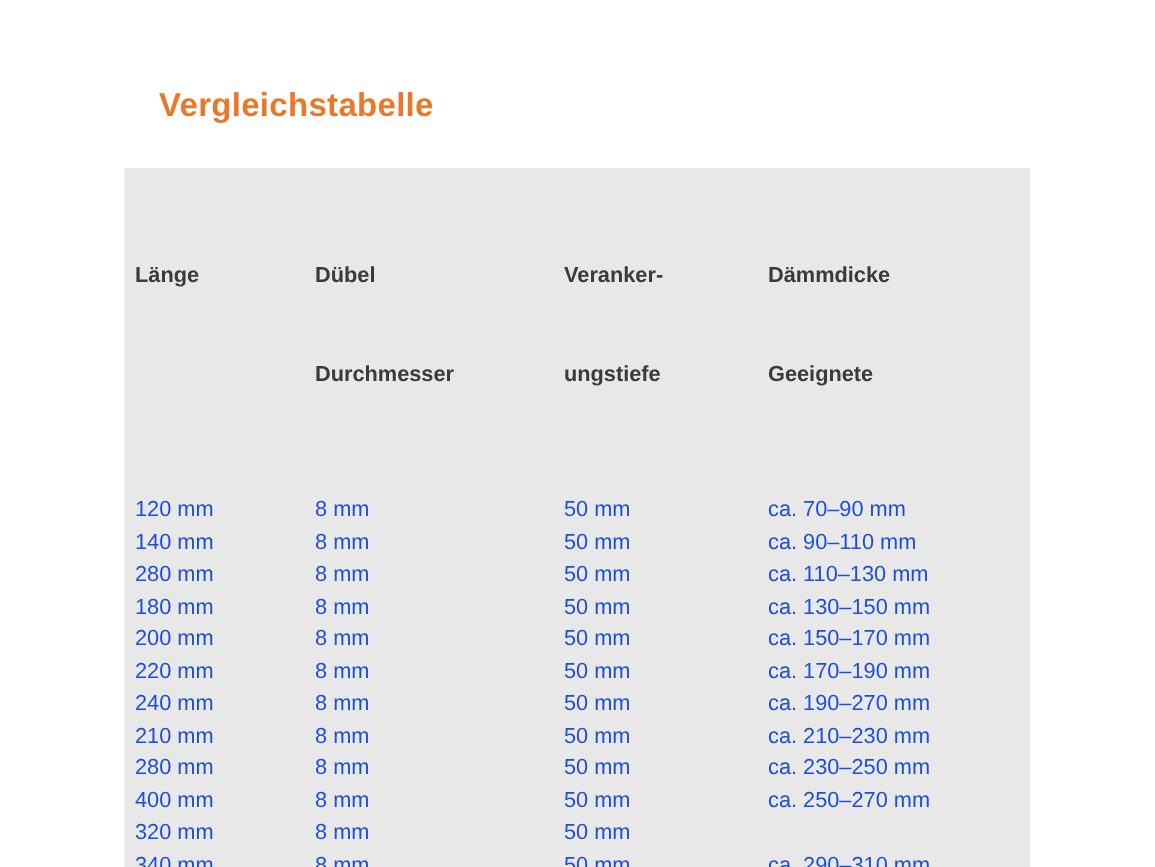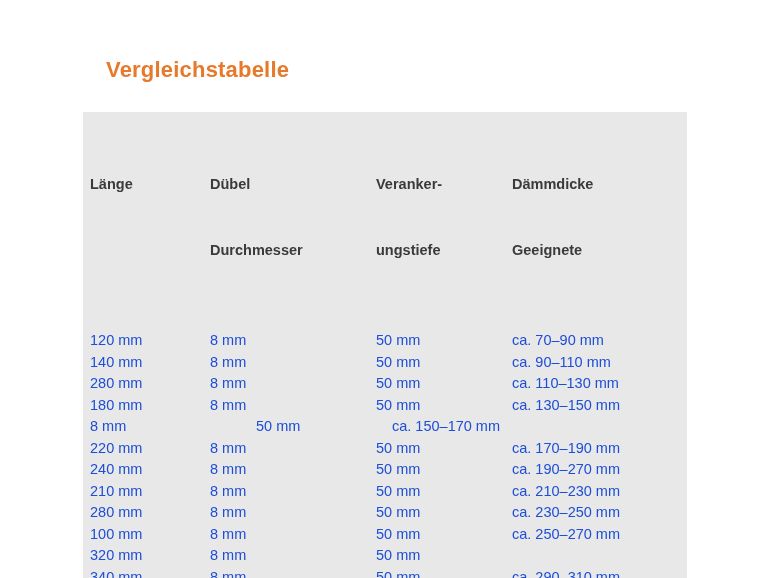--- a/index.html
+++ b/index.html
@@ -121,20 +121,21 @@
           <div class="cell c2">50 mm</div>
           <div class="cell c3">ca. 110–130 mm</div>
         </div>
         <div class="row">
           <div class="cell c0">180 mm</div>
           <div class="cell c1">8 mm</div>
           <div class="cell c2">50 mm</div>
           <div class="cell c3">ca. 130–150 mm</div>
         </div>
         <div class="row">
+          <div class="cell c0">200 mm</div>
           <div class="cell c1">8 mm</div>
           <div class="cell c2">50 mm</div>
           <div class="cell c3">ca. 150–170 mm</div>
         </div>
         <div class="row">
           <div class="cell c0">220 mm</div>
           <div class="cell c1">8 mm</div>
           <div class="cell c2">50 mm</div>
           <div class="cell c3">ca. 170–190 mm</div>
         </div>
@@ -150,21 +151,21 @@
           <div class="cell c2">50 mm</div>
           <div class="cell c3">ca. 210–230 mm</div>
         </div>
         <div class="row">
           <div class="cell c0">280 mm</div>
           <div class="cell c1">8 mm</div>
           <div class="cell c2">50 mm</div>
           <div class="cell c3">ca. 230–250 mm</div>
         </div>
         <div class="row">
-          <div class="cell c0">100 mm</div>
+          <div class="cell c0">400 mm</div>
           <div class="cell c1">8 mm</div>
           <div class="cell c2">50 mm</div>
           <div class="cell c3">ca. 250–270 mm</div>
         </div>
         <div class="row">
           <div class="cell c0">320 mm</div>
           <div class="cell c1">8 mm</div>
           <div class="cell c2">50 mm</div>
         </div>
         <div class="row">

